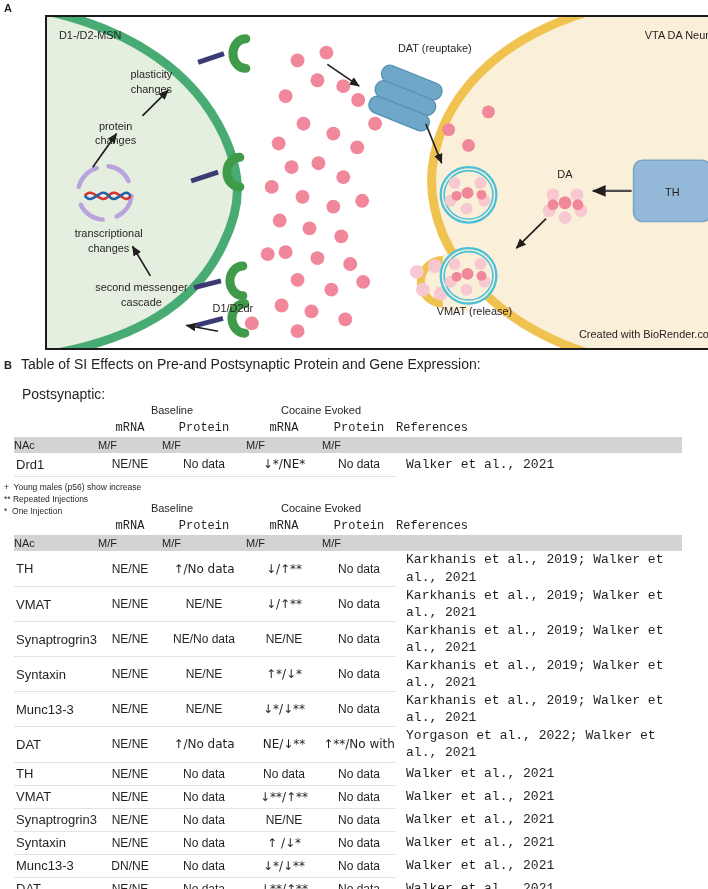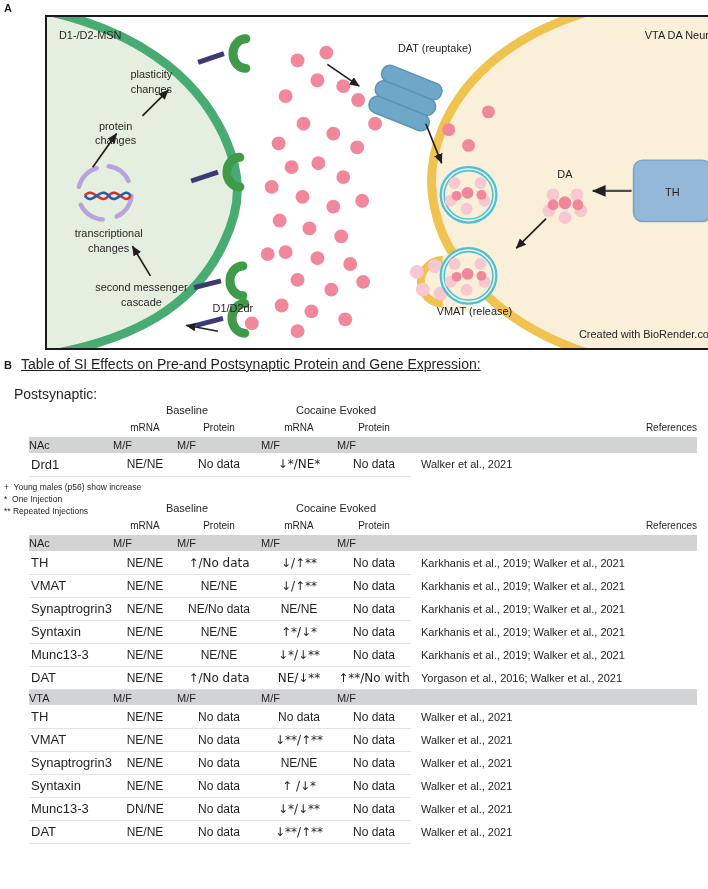--- a/index.html
+++ b/index.html
@@ -44,35 +44,35 @@
     left: 0; top: 356px;
     width: 708px;
   }
   #panel-b-head {
     display: flex;
     align-items: baseline;
     gap: 9px;
     padding-left: 4px;
   }
   #panel-b-label { font-size: 11px; font-weight: bold; }
-  #panel-b-title { font-size: 14px; text-decoration: underline; }
+  #panel-b-title { font-size: 14px; }
 
   .section-wrap { position: relative; }
   .section-title {
     font-size: 14px;
-    padding-left: 14px;
+    padding-left: 22px;
     margin-top: 14px;
     margin-bottom: 0px;
   }
   .sec-pre .section-title { margin-top: 18px; }
 
   table.sitable {
     border-collapse: collapse;
     width: 668px;
-    margin-left: 29px;
+    margin-left: 14px;
     font-size: 11px;
     table-layout: fixed;
   }
   table.sitable col.c-name  { width: 84px; }
   table.sitable col.c-v1    { width: 64px; }
   table.sitable col.c-v2    { width: 84px; }
   table.sitable col.c-v3    { width: 76px; }
   table.sitable col.c-v4    { width: 74px; }
   table.sitable col.c-ref   { width: 286px; }
 
@@ -83,27 +83,28 @@
   }
 
   .grouphead th {
     font-size: 11px;
     font-weight: bold;
     text-align: center;
     height: 16px;
     padding-bottom: 1px;
   }
   .colhead th {
-    font-size: 10px;
+    font-size: 12px;
     font-weight: bold;
     text-align: center;
     height: 19px;
     padding-bottom: 2px;
-  }
-  .colhead th.ref-h { text-align: right; }
+    font-family: Liberation Mono, monospace;
+  }
+  .colhead th.ref-h { text-align: left; }
 
   tr.region-row td {
     background: #d2d3d5;
     height: 16px;
     text-align: left;
     font-size: 11px;
   }
   tr.region-row td.name-c { text-align: left; padding-left: 0; }
   tr.region-row td.ref-c  { background: #d2d3d5; }
 
@@ -113,24 +114,25 @@
     font-size: 12px;
     border-bottom: 1px solid #e3e3e3;
   }
   tr.data-row td.name-c {
     text-align: left;
     padding-left: 2px;
     font-size: 13px;
   }
   tr.data-row td.ref-c {
     text-align: left;
-    font-size: 11px;
+    font-size: 13px;
     padding-left: 10px;
     line-height: 1.35;
     border-bottom: none;
+    font-family: Liberation Mono, monospace;
   }
   tr.data-row.tall td { height: 30px; }
 
   .arrow { font-family: "DejaVu Sans", sans-serif; font-weight: bold; font-size: 12px; }
 
   .footnotes {
     margin-left: 4px;
     margin-top: 4px;
     font-size: 8.5px;
     line-height: 1.45;
@@ -386,22 +388,22 @@
           <td>No data</td>
           <td class="arrow">↓*/NE*</td>
           <td>No data</td>
           <td class="ref-c">Walker et al., 2021</td>
         </tr>
       </tbody>
     </table>
 
     <div class="footnotes">
       <div>+  Young males (p56) show increase</div>
+      <div>** Repeated Injections</div>
       <div>*  One Injection</div>
-      <div>** Repeated Injections</div>
     </div>
   </div>
 
   <div class="section-wrap sec-pre">
 
     <table class="sitable" style="margin-top:-17px;">
       <colgroup>
         <col class="c-name">
           <col class="c-v1">
           <col class="c-v2">
@@ -475,33 +477,25 @@
           <td class="arrow">↓*/↓**</td>
           <td>No data</td>
           <td class="ref-c">Karkhanis et al., 2019; Walker et al., 2021</td>
         </tr>
         <tr class="data-row">
           <td class="name-c">DAT</td>
           <td>NE/NE</td>
           <td class="arrow">↑/No data</td>
           <td class="arrow">NE/↓**</td>
           <td class="arrow">↑**/No with</td>
-          <td class="ref-c">Yorgason et al., 2016; Walker et al., 2021</td>
+          <td class="ref-c">Yorgason et al., 2022; Walker et al., 2021</td>
         </tr>
       </tbody>
 
       <tbody>
-        <tr class="region-row">
-          <td class="name-c">VTA</td>
-          <td>M/F</td>
-          <td>M/F</td>
-          <td>M/F</td>
-          <td>M/F</td>
-          <td class="ref-c"></td>
-        </tr>
 
         <tr class="data-row">
           <td class="name-c">TH</td>
           <td>NE/NE</td>
           <td>No data</td>
           <td>No data</td>
           <td>No data</td>
           <td class="ref-c">Walker et al., 2021</td>
         </tr>
         <tr class="data-row">

